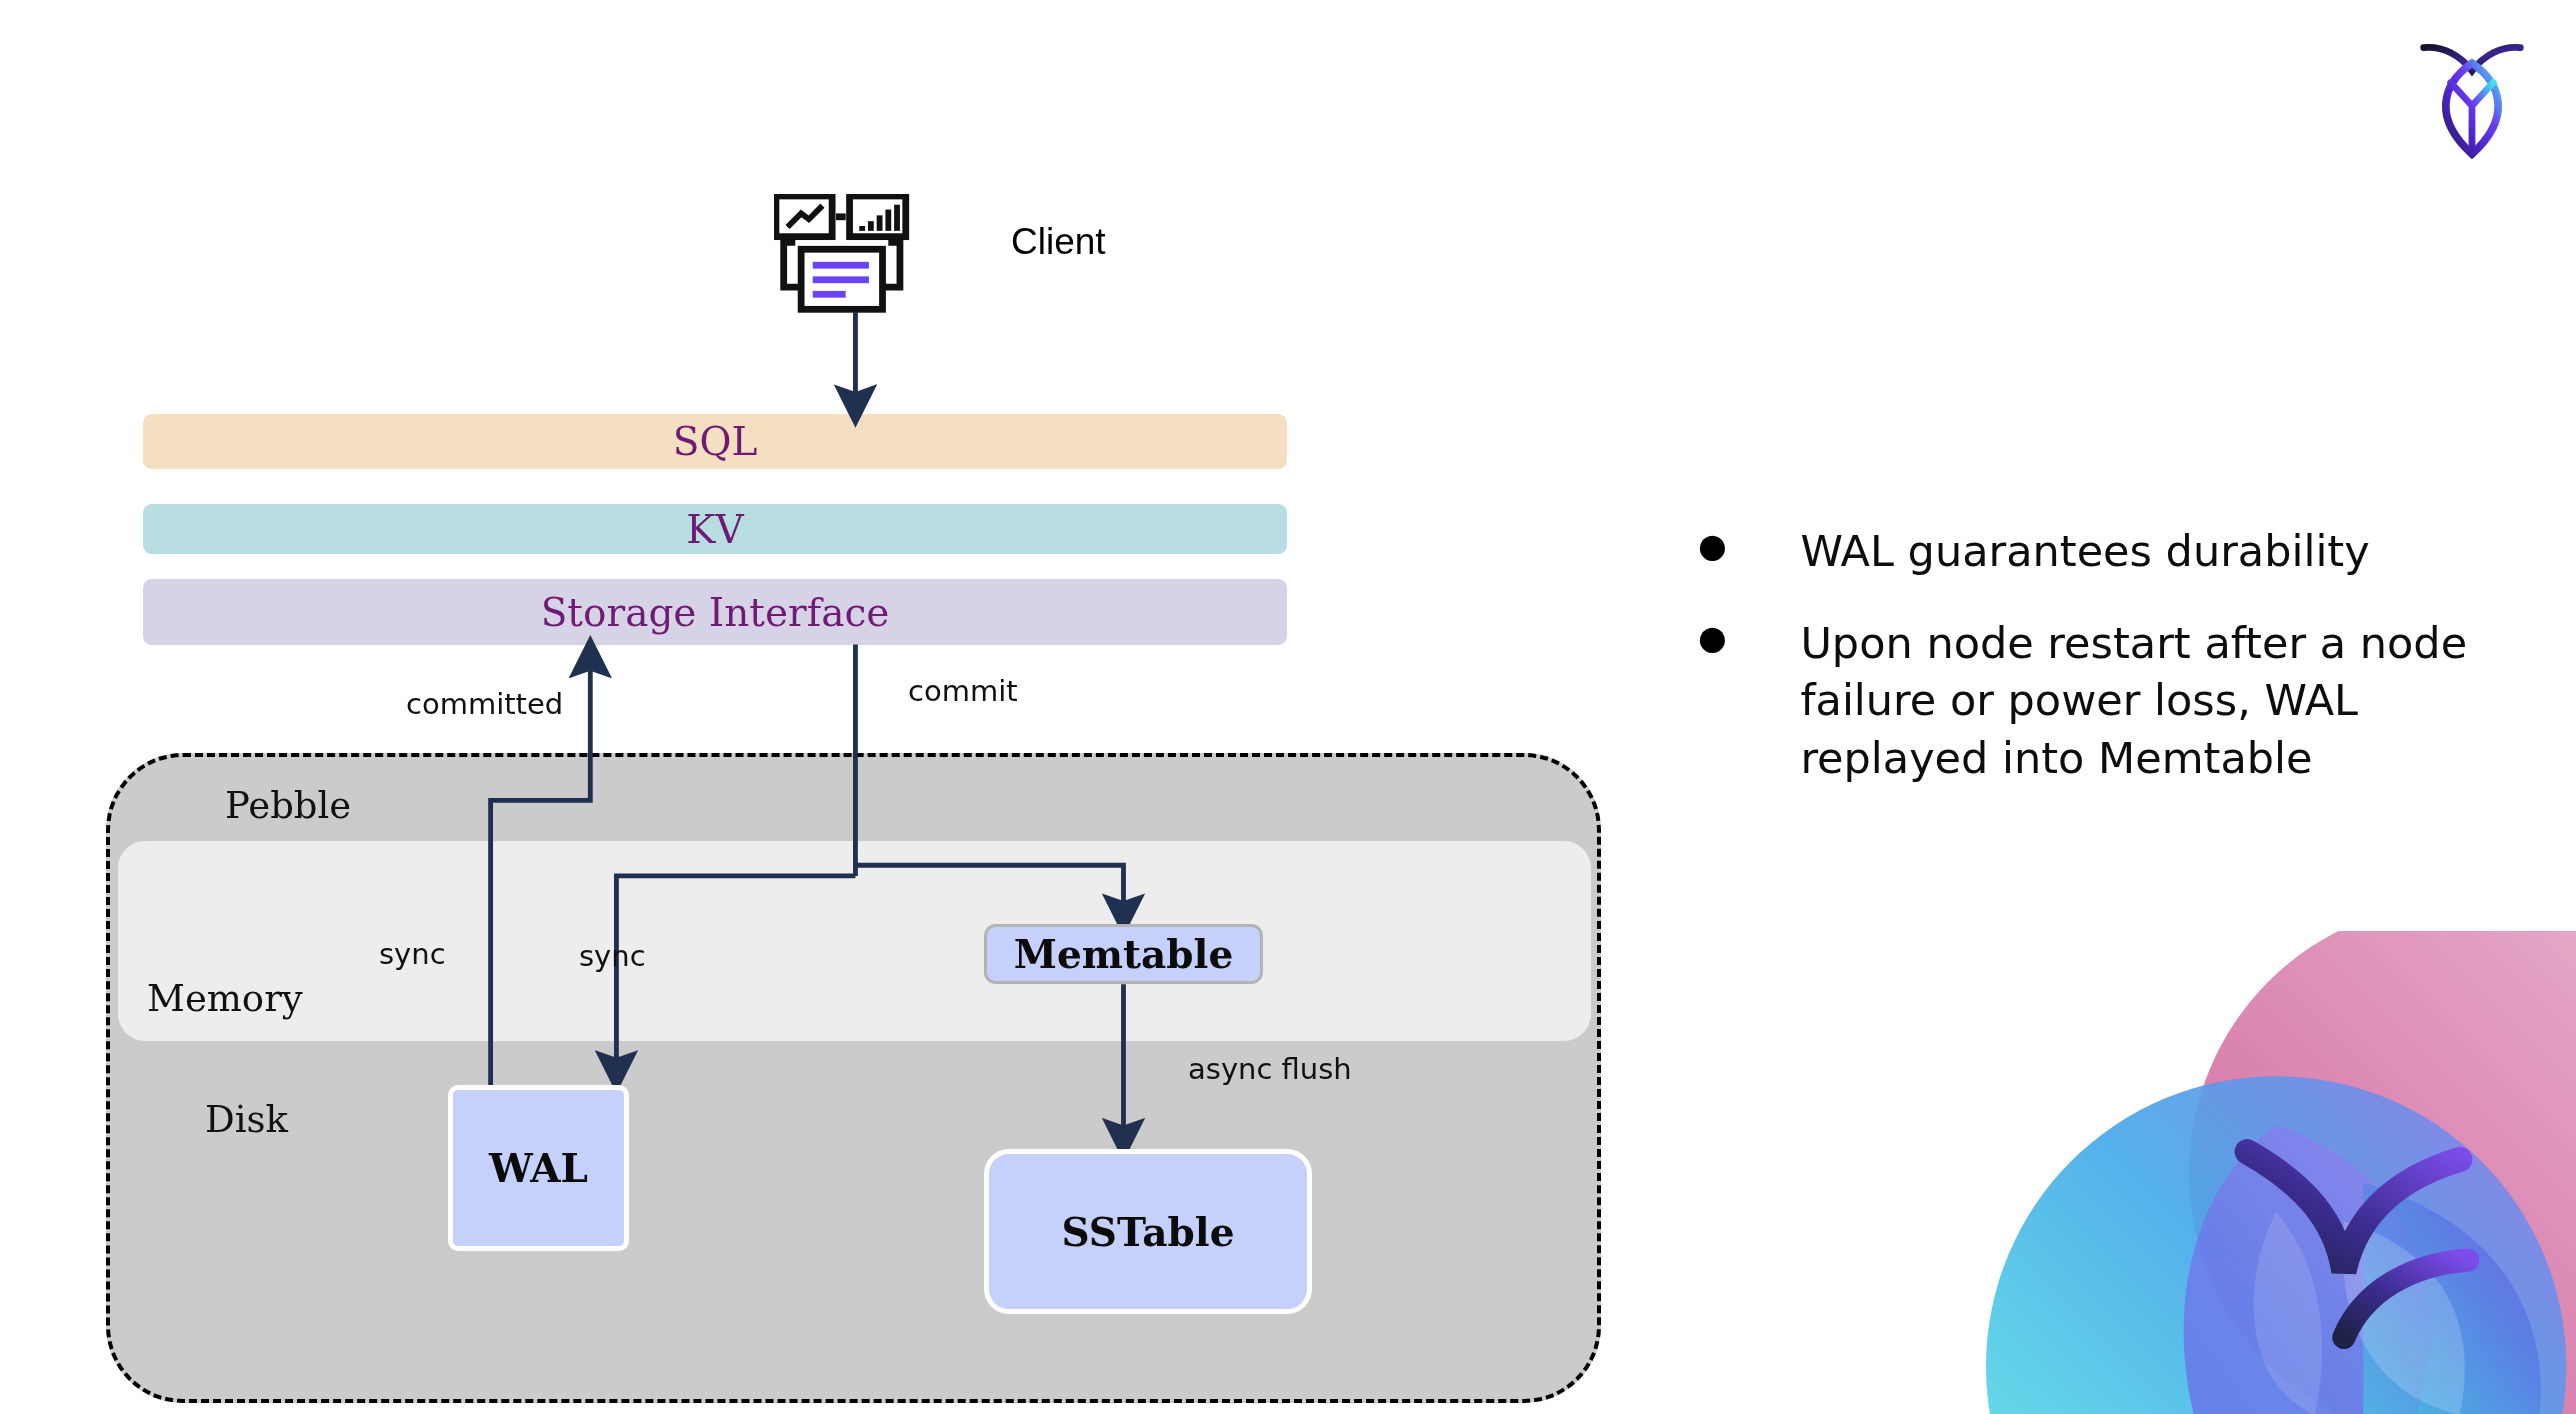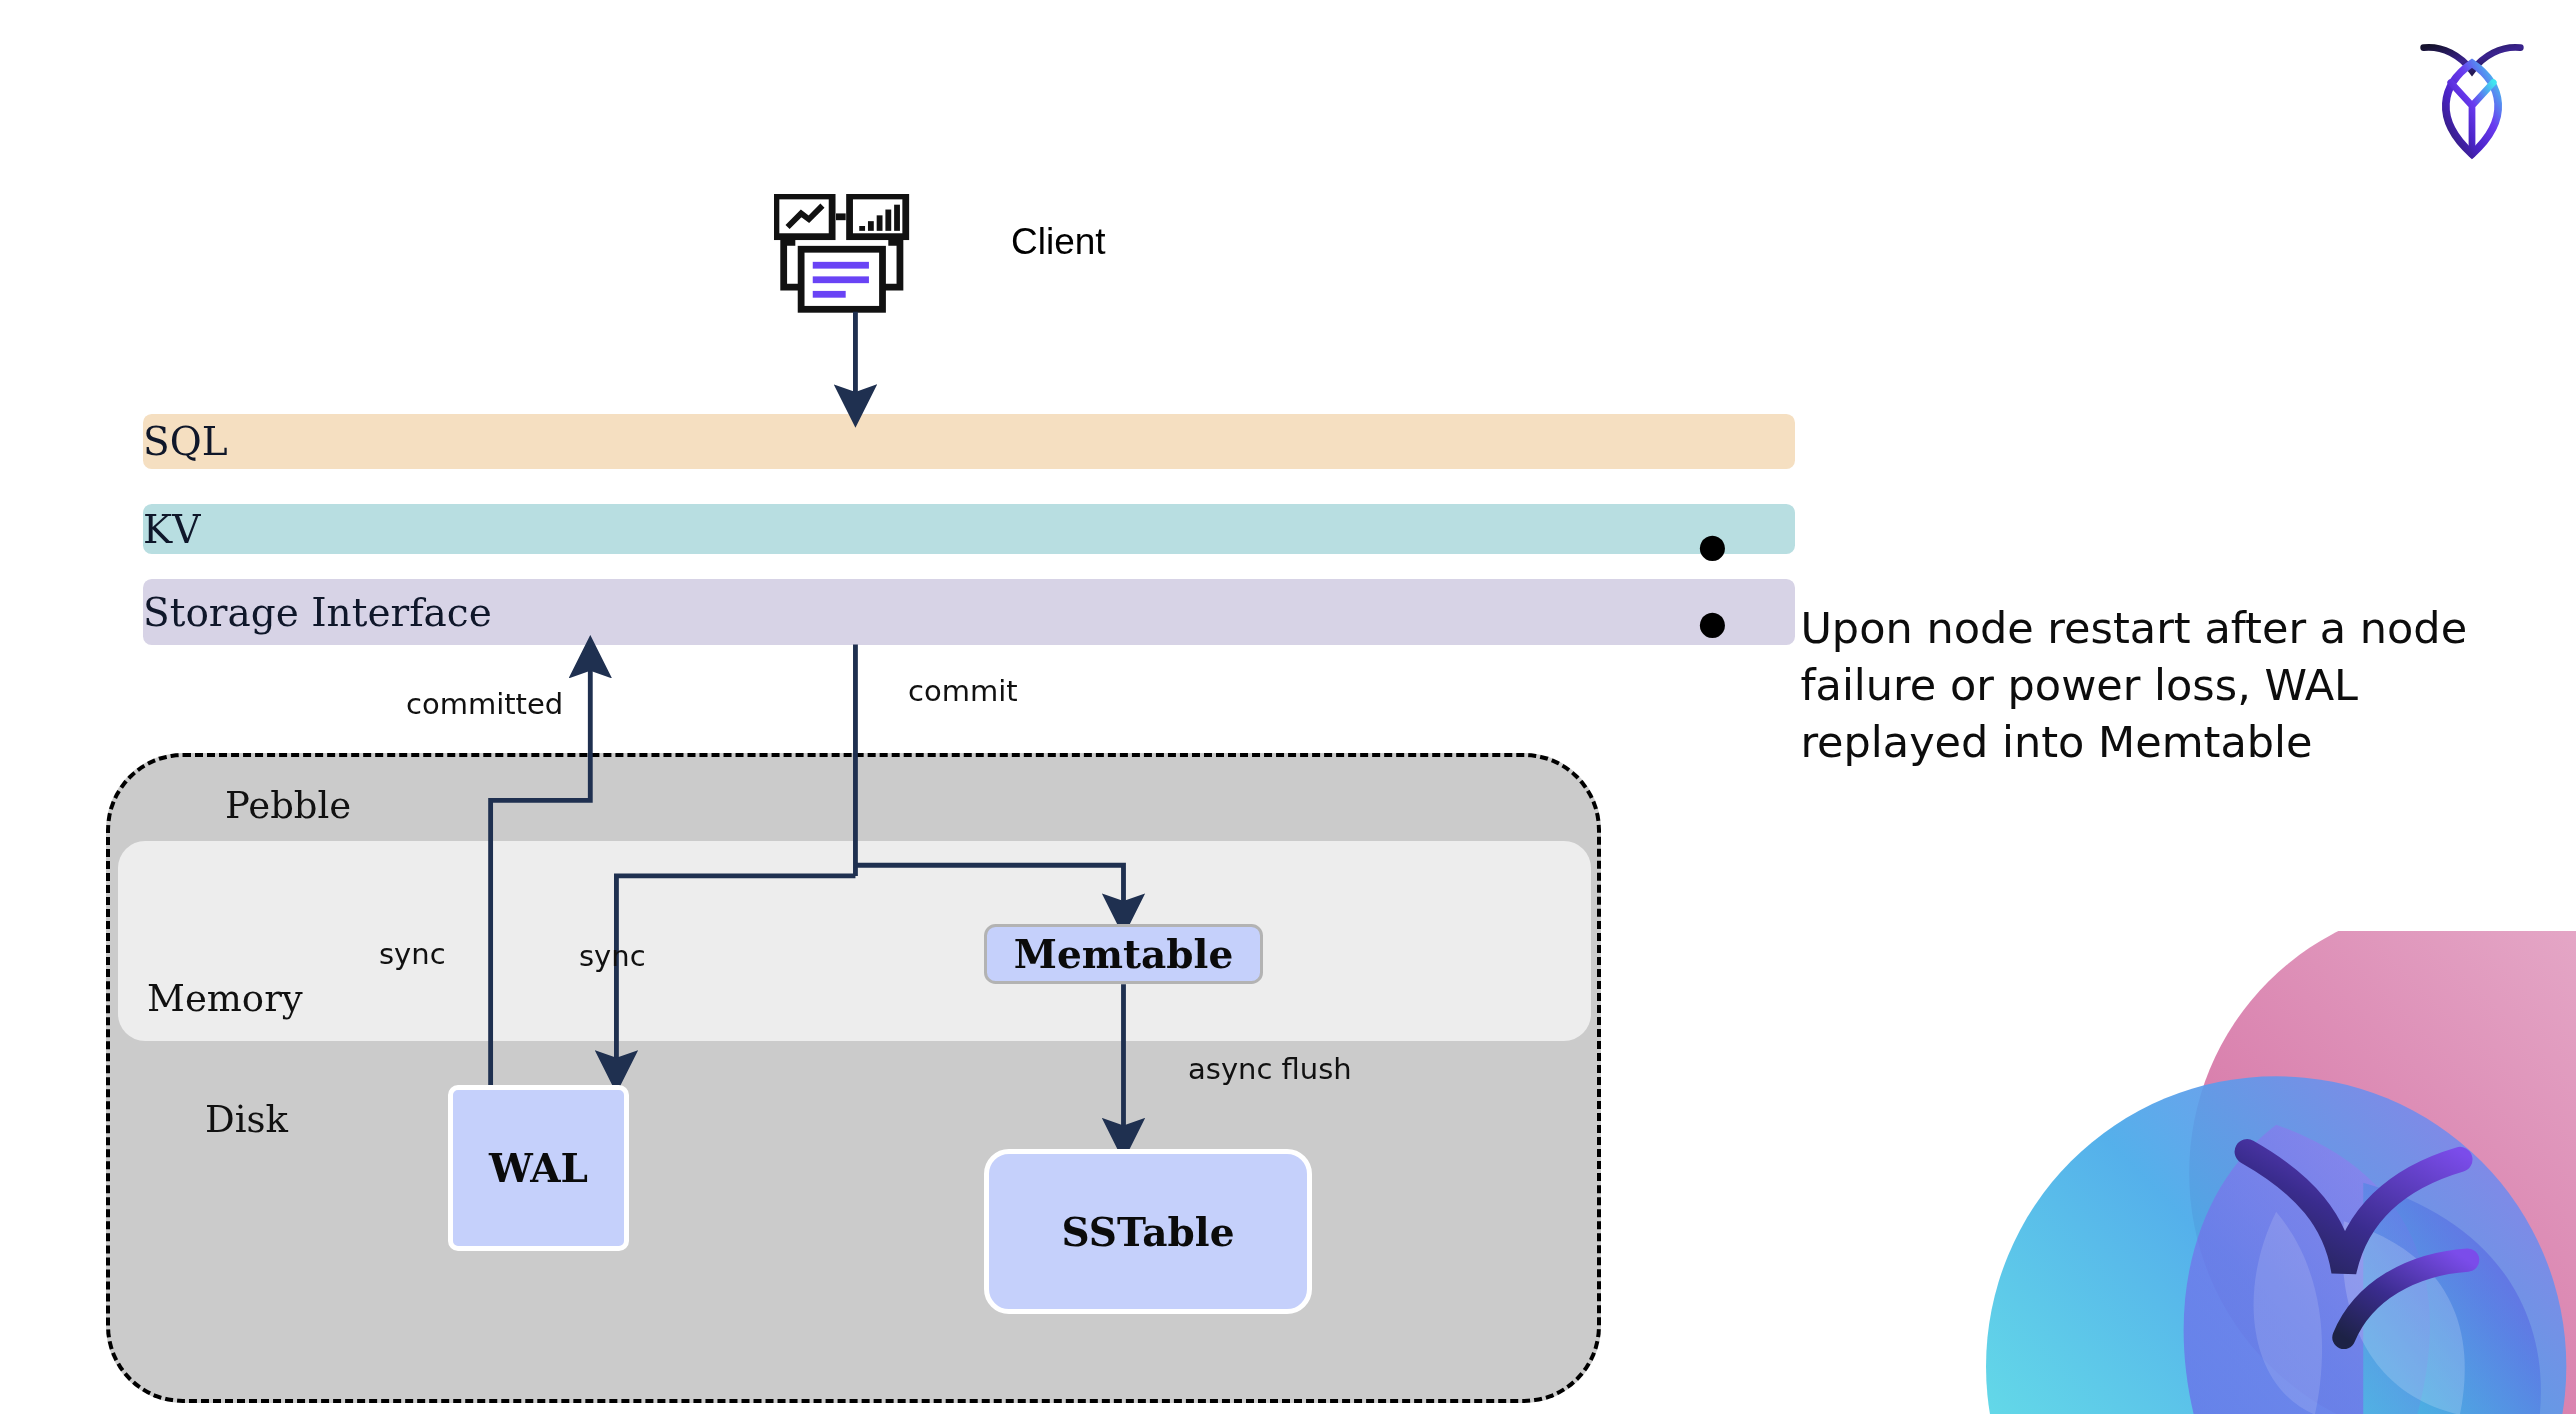--- a/index.html
+++ b/index.html
@@ -54,28 +54,28 @@
     font-size: 37px;
     color: #000000;
     font-family: Liberation Sans, sans-serif;
     white-space: nowrap;
   }
 
   
   .layer-bar {
     position: absolute;
     left: 143px;
-    width: 1652px;
+    width: 1144px;
     border-radius: 8.7px;
     display: flex;
     align-items: center;
-    justify-content: flex-start;
+    justify-content: center;
     font-family: "DejaVu Serif", serif;
     font-size: 39px;
-    color: #0f172a;
+    color: #701a75;
   }
   #bar-sql {
     top: 414px;
     height: 55px;
     background: #F5DFC1;
   }
   #bar-kv {
     top: 504px;
     height: 50px;
     background: #B8DEE1;
@@ -324,20 +324,21 @@
 
   <div class="edge-label" id="edge-committed">committed</div>
   <div class="edge-label" id="edge-commit">commit</div>
   <div class="edge-label" id="edge-sync-1">sync</div>
   <div class="edge-label" id="edge-sync-2">sync</div>
   <div class="edge-label" id="edge-async">async flush</div>
 
   <div id="bullets">
     <div class="bullet-row">
       <div class="bullet-dot">●</div>
+      <div class="bullet-text">WAL guarantees durability</div>
     </div>
     <div class="bullet-row">
       <div class="bullet-dot">●</div>
       <div class="bullet-text">Upon node restart after a node failure or power loss, WAL replayed into Memtable</div>
     </div>
   </div>
 
   <div id="corner-art">
     <svg viewBox="0 0 640 500" width="619" height="484">
       <defs>

